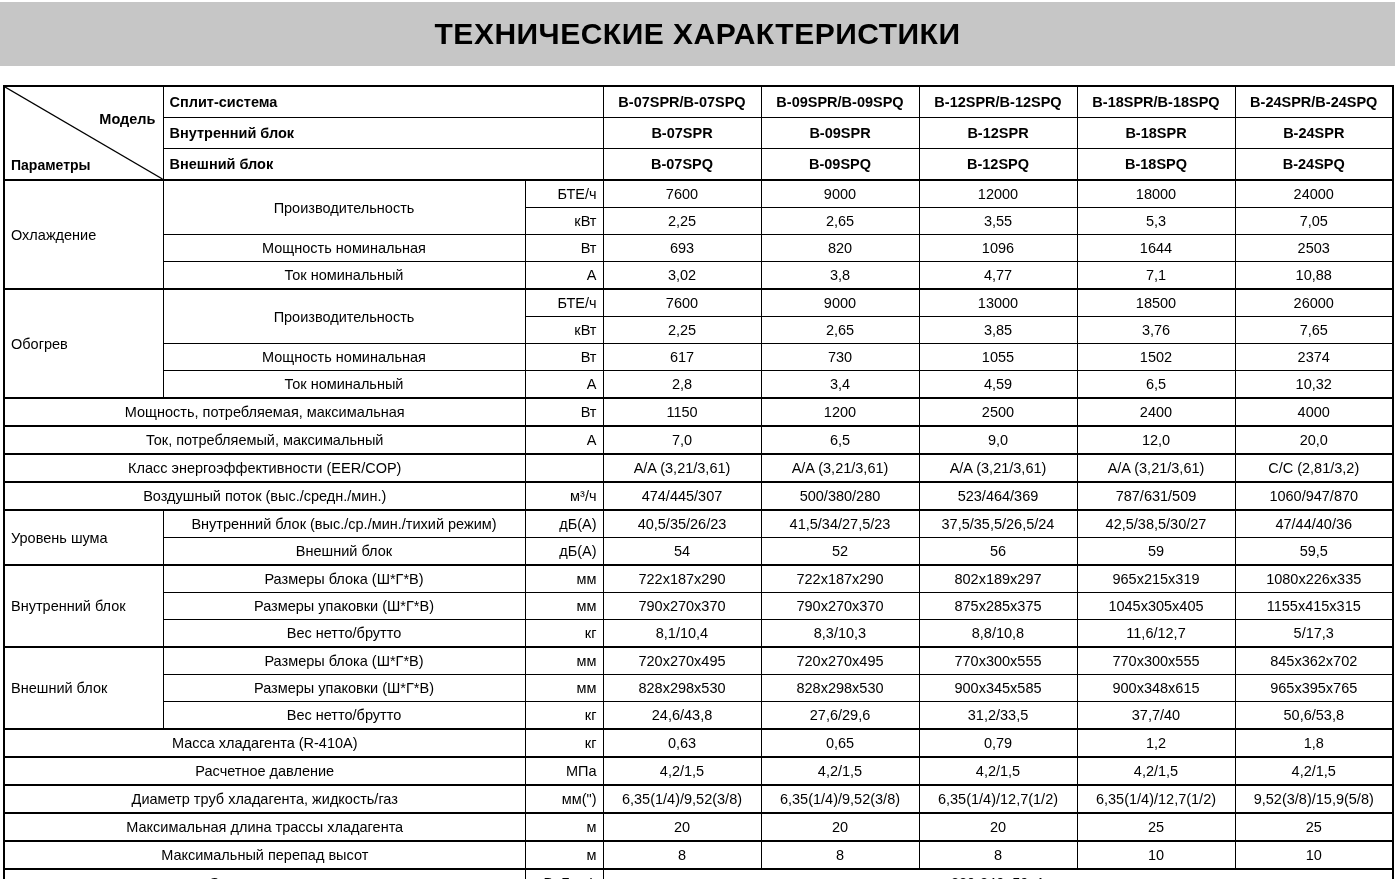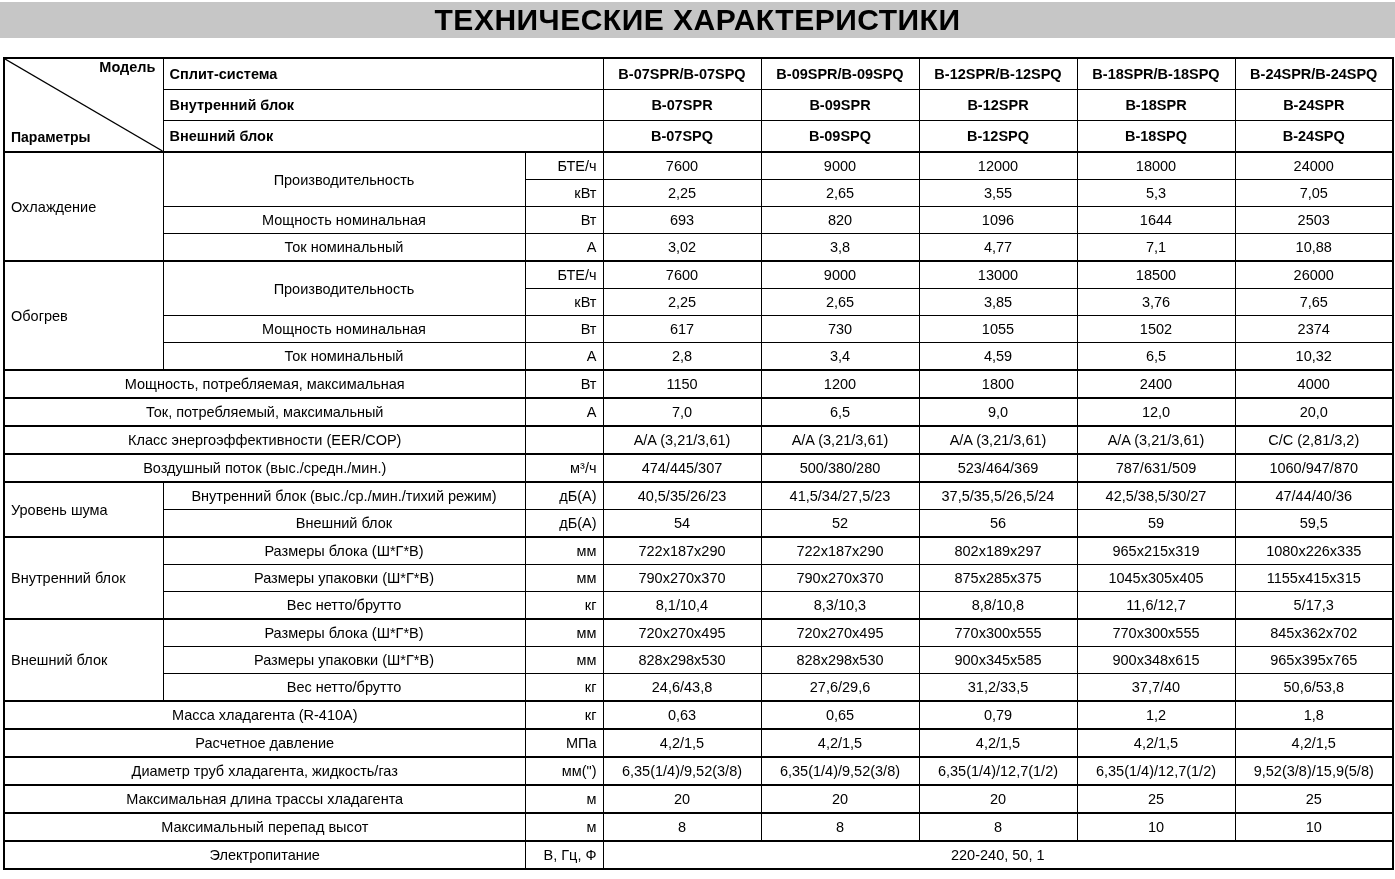--- a/index.html
+++ b/index.html
@@ -5,21 +5,21 @@
   html, body {
     margin: 0;
     padding: 0;
     background: #ffffff;
     width: 1395px;
     font-family: "Liberation Sans", sans-serif;
     color: #000000;
   }
   .title-band {
     margin-top: 2px;
-    height: 36px;
+    height: 64px;
     background: #c6c6c6;
     display: flex;
     align-items: center;
     justify-content: center;
   }
   .page-title {
     font-size: 30px;
     font-weight: bold;
     letter-spacing: 0.5px;
   }
@@ -46,21 +46,21 @@
   .pcell { text-align: center; }
   .ucell { text-align: right; padding: 0 2px; }
   .vcell { text-align: center; padding: 0 2px; }
   tr.sec td, tr.sec th { border-top: 2px solid #000; }
   .spec thead tr:last-child th { border-bottom: 2px solid #000; }
   th.corner {
     position: relative;
     padding: 0;
   }
   th.corner svg { position: absolute; left: 0; top: 0; width: 100%; height: 100%; display: block; }
-  .c-top { position: absolute; top: 0; right: 7px; font-weight: bold; font-size: 14.5px; }
+  .c-top { position: absolute; top: 24px; right: 7px; font-weight: bold; font-size: 14.5px; }
   .c-bot { position: absolute; bottom: 6px; left: 6px; font-weight: bold; font-size: 14px; }
 </style>
 </head>
 <body>
 
 <div class="title-band">
   <div class="page-title">ТЕХНИЧЕСКИЕ ХАРАКТЕРИСТИКИ</div>
 </div>
 
 <table class="spec">
@@ -178,21 +178,21 @@
         <td class="vcell">3,4</td>
         <td class="vcell">4,59</td>
         <td class="vcell">6,5</td>
         <td class="vcell">10,32</td>
       </tr>
       <tr class="sec">
         <td class="pcell" colspan="2">Мощность, потребляемая, максимальная</td>
         <td class="ucell">Вт</td>
         <td class="vcell">1150</td>
         <td class="vcell">1200</td>
-        <td class="vcell">1800</td>
+        <td class="vcell">2500</td>
         <td class="vcell">2400</td>
         <td class="vcell">4000</td>
       </tr>
       <tr class="sec">
         <td class="pcell" colspan="2">Ток, потребляемый, максимальный</td>
         <td class="ucell">А</td>
         <td class="vcell">7,0</td>
         <td class="vcell">6,5</td>
         <td class="vcell">9,0</td>
         <td class="vcell">12,0</td>

